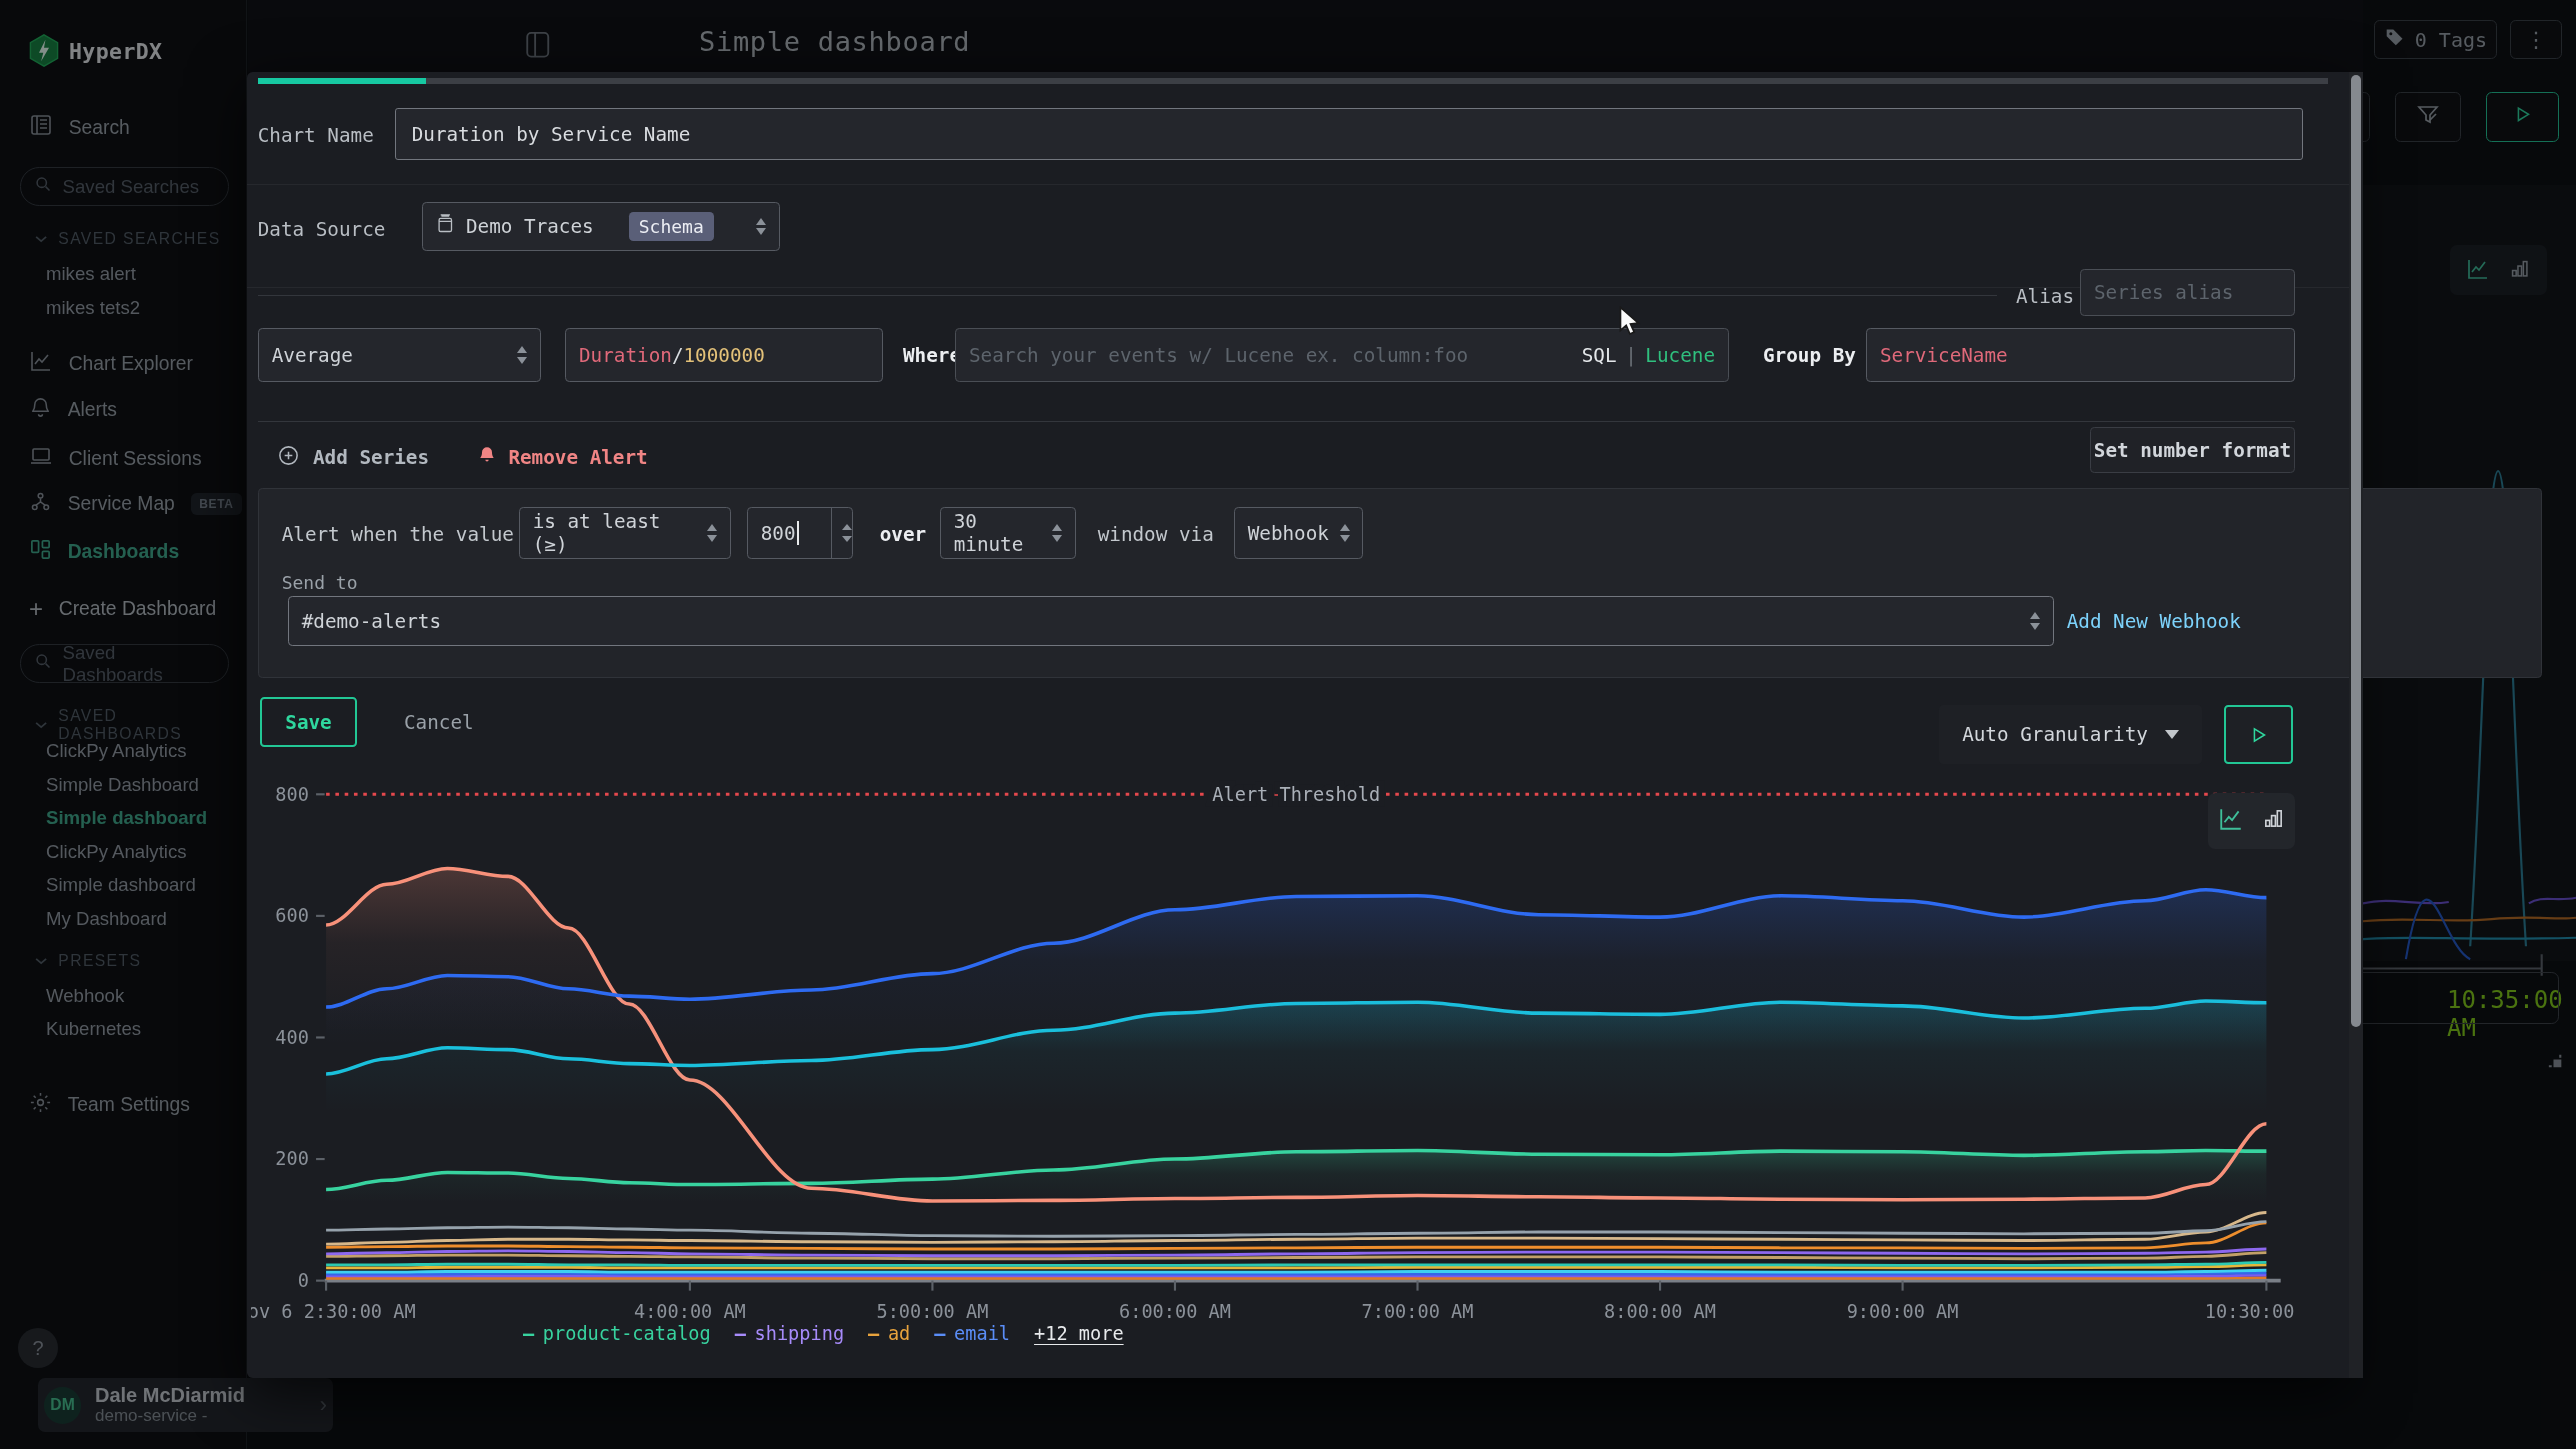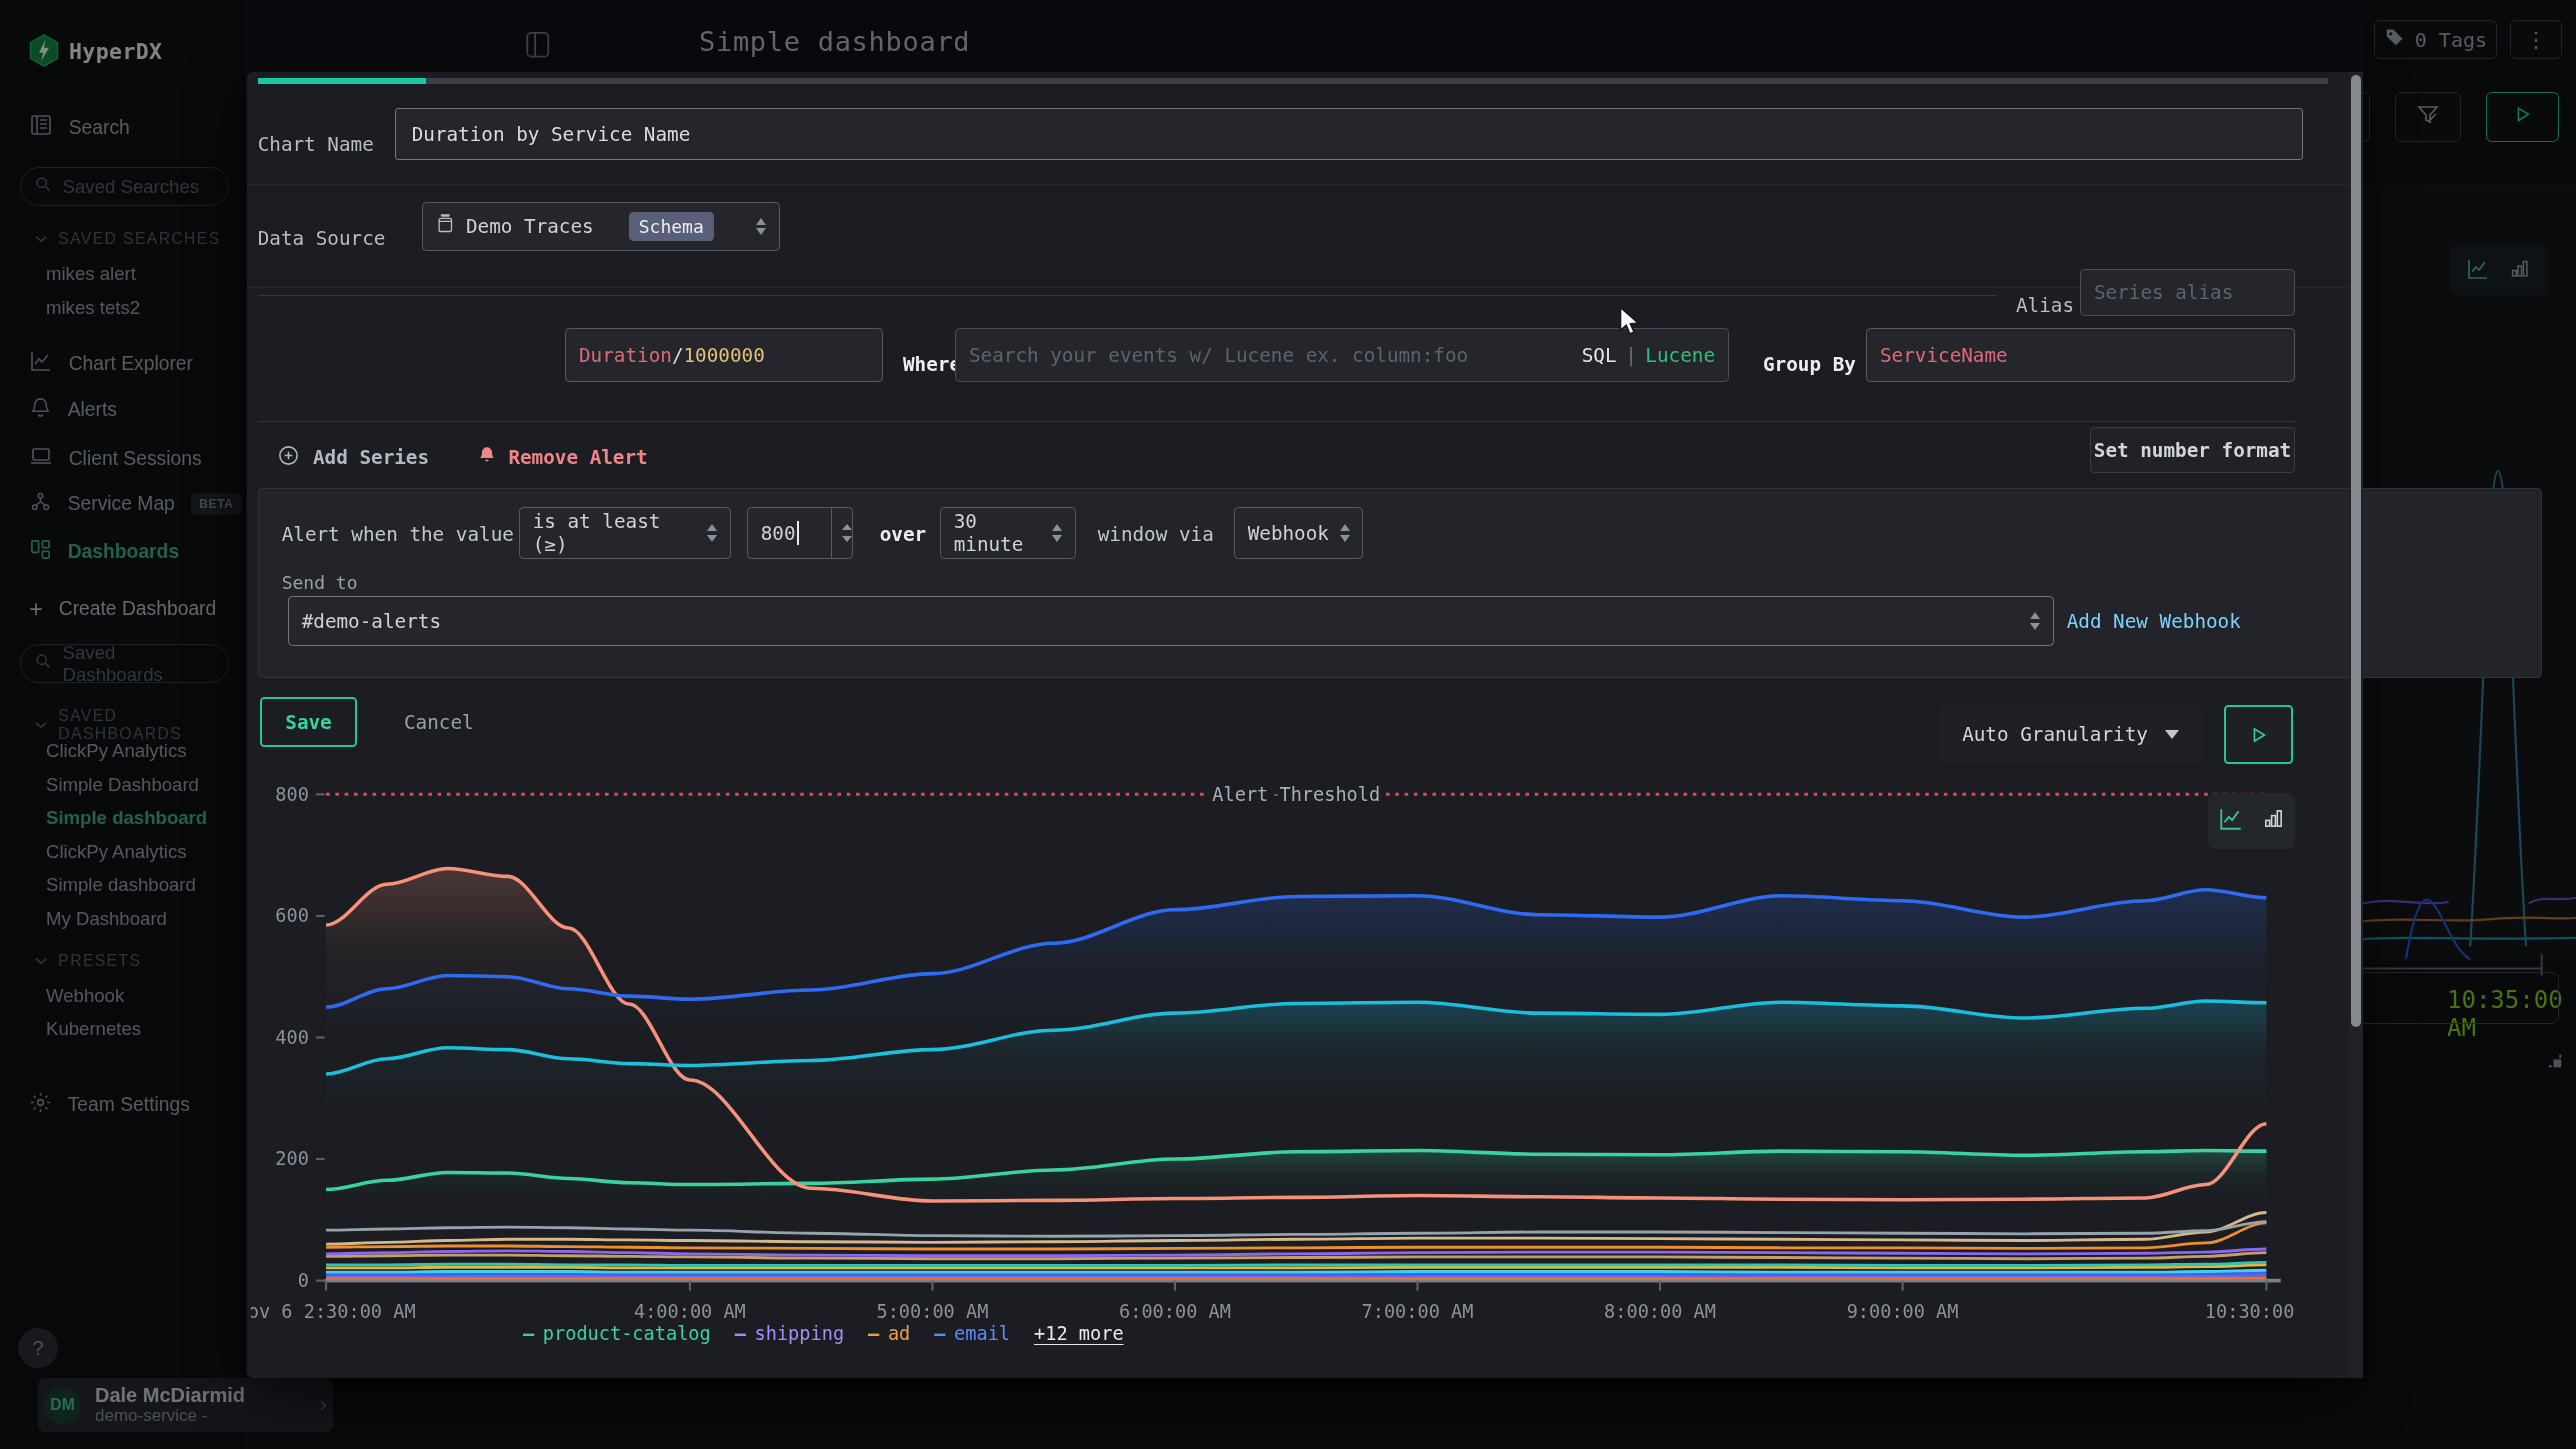--- a/index.html
+++ b/index.html
@@ -60,21 +60,21 @@
   .modal {
     position:absolute; left:247px; top:72px; width:2102px; height:1306px;
     background:#1b1d22; border-radius:5.7px 0 0 5.7px; box-shadow:0 14.3px 57px rgba(0,0,0,0.7);
     color:#d2d6db; font-size:19.3px;
   }
   .progress-track { position:absolute; left:10.7px; top:5.7px; right:21.5px; height:6.4px; background:#3c3f45; }
   .progress-fill { height:6.4px; background:#17c9a2; }
   .modal-scrollbar { position:absolute; left:2102px; top:0; width:14.3px; height:1306px; background:#202226; }
   .modal-thumb { position:absolute; left:2.1px; top:2.9px; width:10px; height:952px; background:#85898f; border-radius:5px; }
 
-  .field-label { position:absolute; color:#b9bec4;margin-top:9px; }
+  .field-label { position:absolute; color:#b9bec4; }
   .input-box { position:absolute; background:#24262c; border:1.4px solid #72767e; border-radius:2.9px;
     display:flex; align-items:center; padding:0 15.7px; color:#d9dce0; }
   .select-box { position:absolute; background:#24262c; border:1.4px solid #565a62; border-radius:4.3px;
     display:flex; align-items:center; padding:0 13px; color:#cfd3d8; }
   .updown { display:flex; flex-direction:column; gap:3.6px; margin-left:auto; padding-left:11.4px; }
   .updown i { width:0; height:0; border-left:5.7px solid transparent; border-right:5.7px solid transparent; }
   .updown i.up { border-bottom:7.2px solid #8b9199; }
   .updown i.dn { border-top:7.2px solid #8b9199; }
   .hr { position:absolute; height:1.4px; background:#2c2f35; }
   .schema-badge { background:#5a5f78; color:#eceef4; border-radius:4.3px; padding:4.3px 10px; font-size:18px; margin-left:auto; }
@@ -336,20 +336,27 @@
         </span>
     </div>
     <div class="hr" style="left:0; top:215px; width:2102px; background:#26282d"></div>
 
     <div class="hr" style="left:10.7px; top:223px; width:1739px; background:#33363c"></div>
     <div class="field-label" style="left:1769px; top:213px">Alias</div>
     <div class="select-box" style="left:1833px; top:197px; width:215px; height:47px; border-color:#4a4e55">
       <span class="placeholder">Series alias</span>
     </div>
 
+    <div class="select-box" style="left:10.7px; top:256px; width:283px; height:54px">
+      <span>Average</span>
+      <span class="updown">
+          <i class="up"></i>
+          <i class="dn"></i>
+        </span>
+    </div>
     <div class="select-box syntax-field" style="left:318px; top:256px; width:318px; height:54px">
       <span style="color:#e0697a">Duration</span>
         <span style="color:#d8dce0">/</span>
         <span style="color:#e3c179">1000000</span>
     </div>
     <div class="field-label" style="left:656px; top:272px; color:#eceef1; font-weight:bold">Where</div>
     <div class="select-box" style="left:708px; top:256px; width:774px; height:54px; border-color:#4a4e55">
       <span class="placeholder">Search your events w/ Lucene ex. column:foo</span>
       <span style="margin-left:auto; display:flex; gap:8.6px; align-items:center;">
         <span style="color:#e4e7ea">SQL</span>

